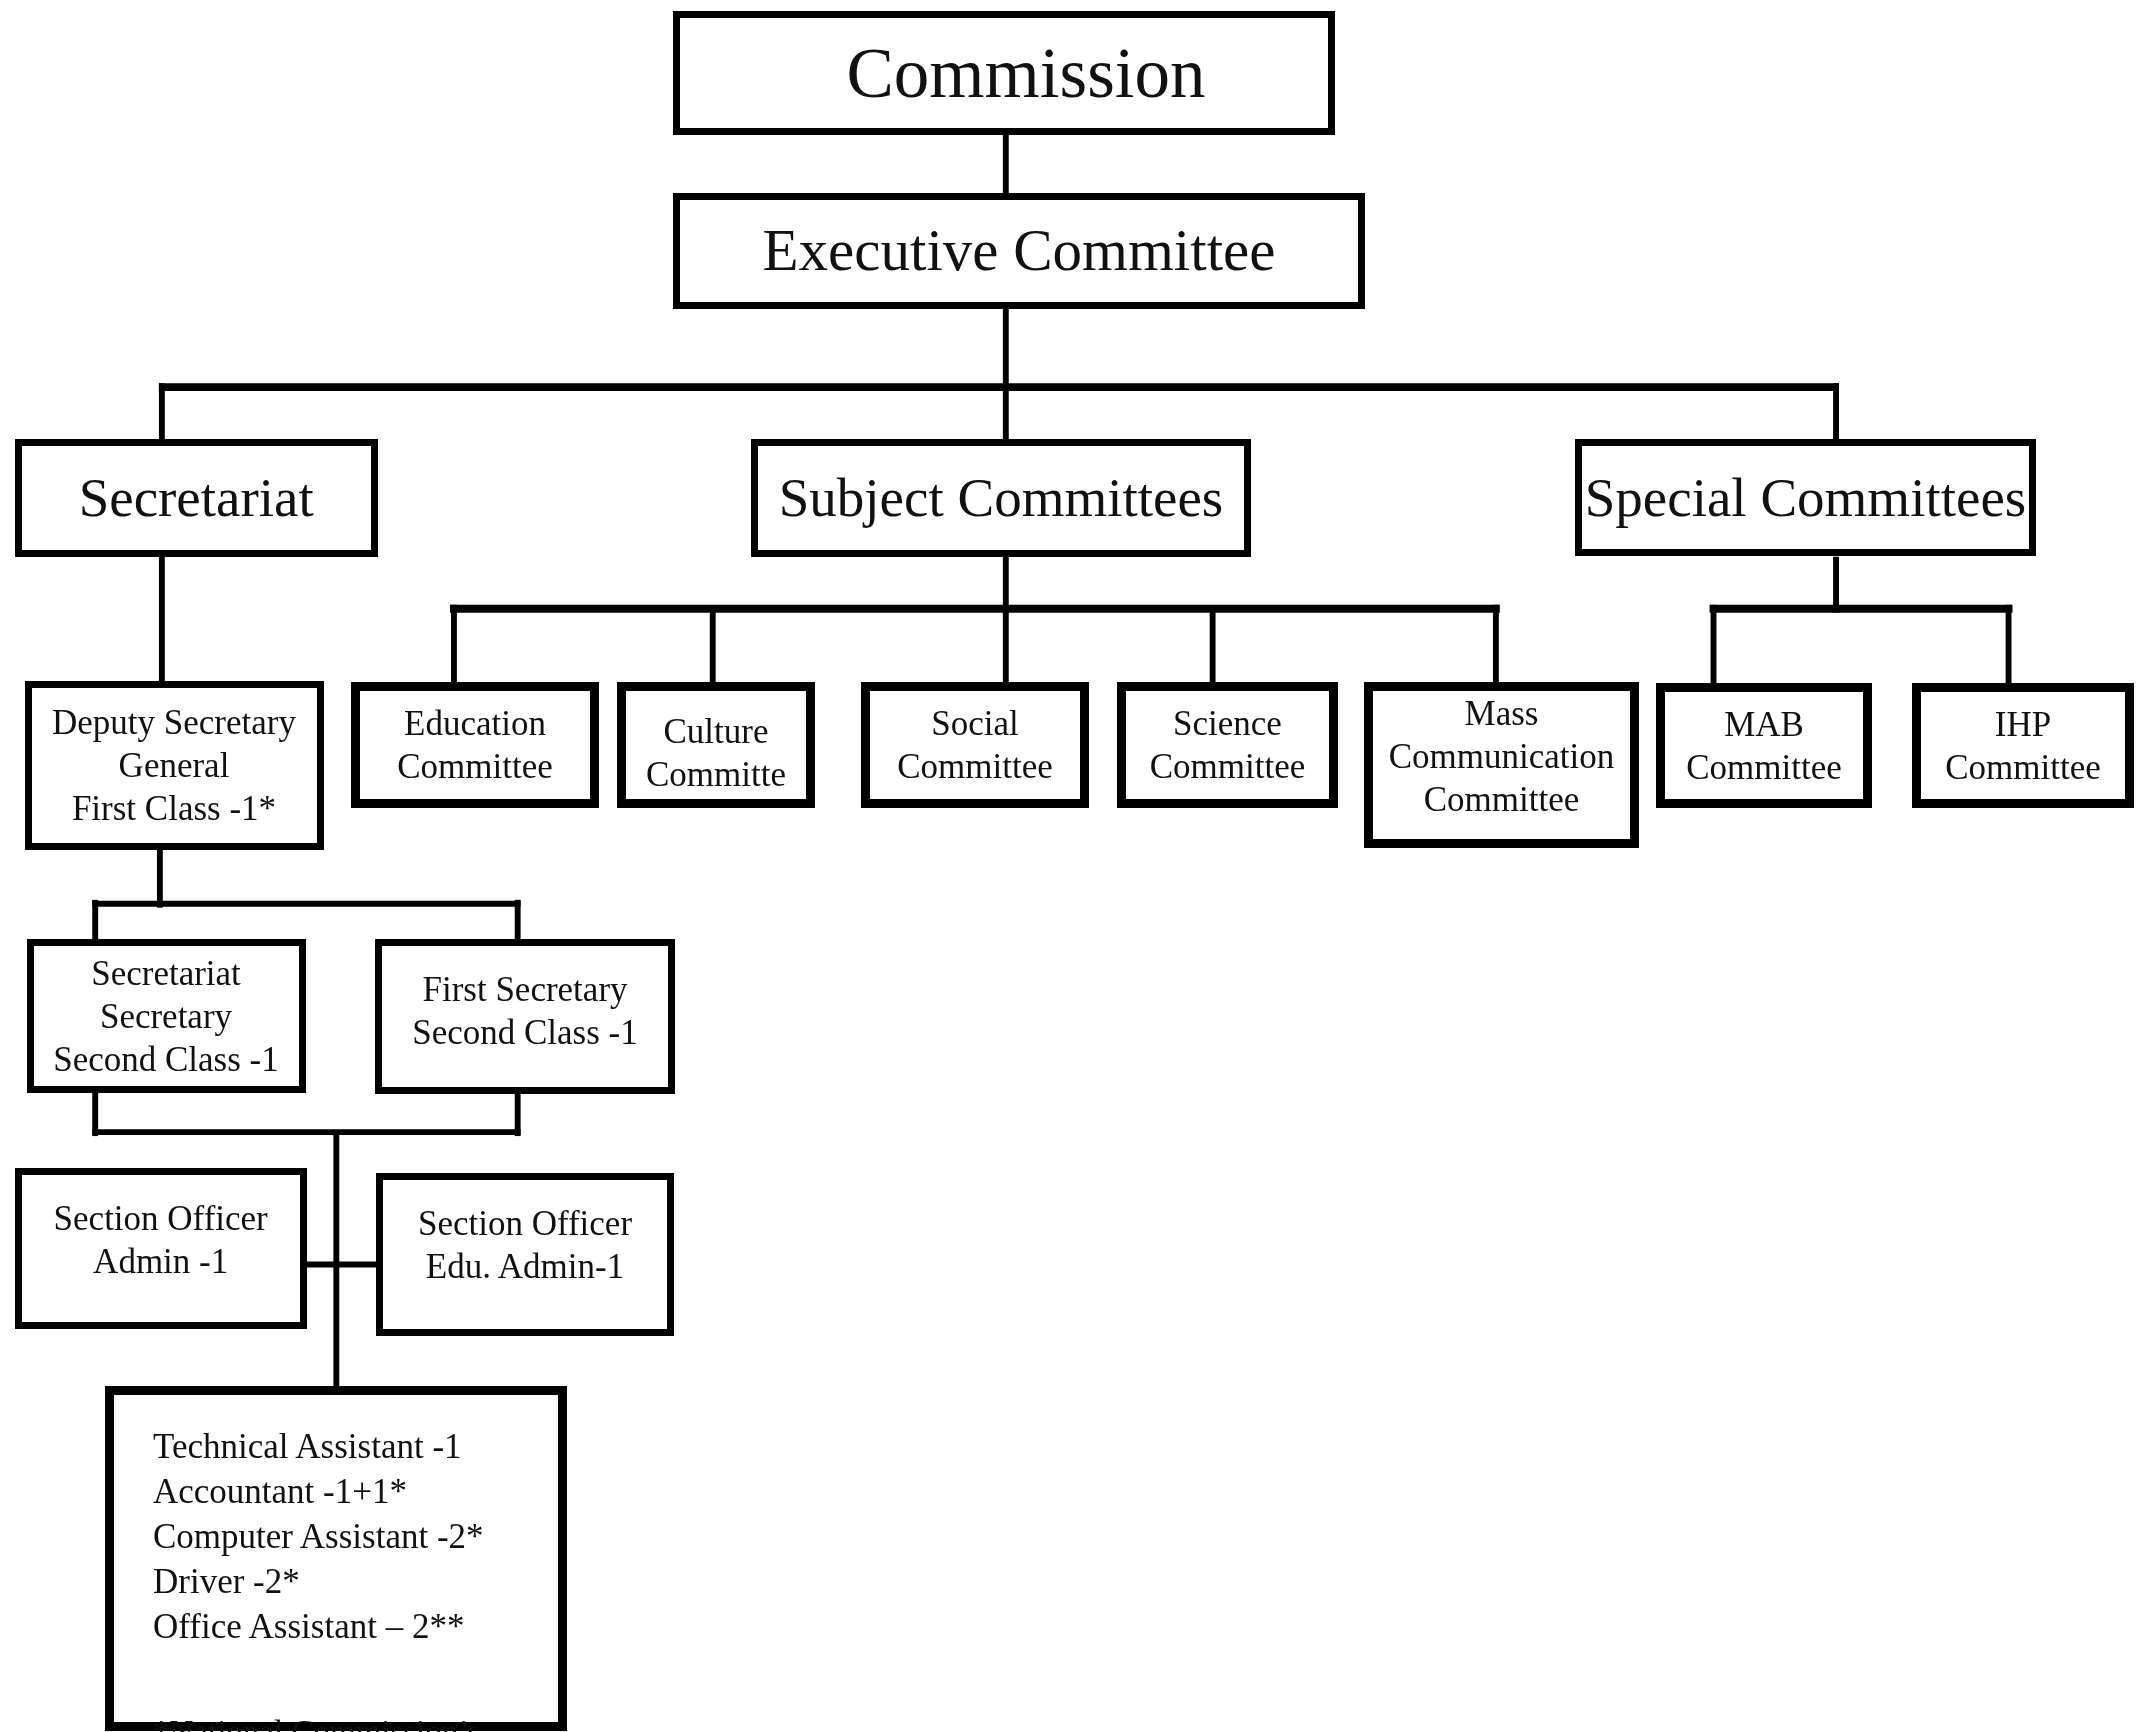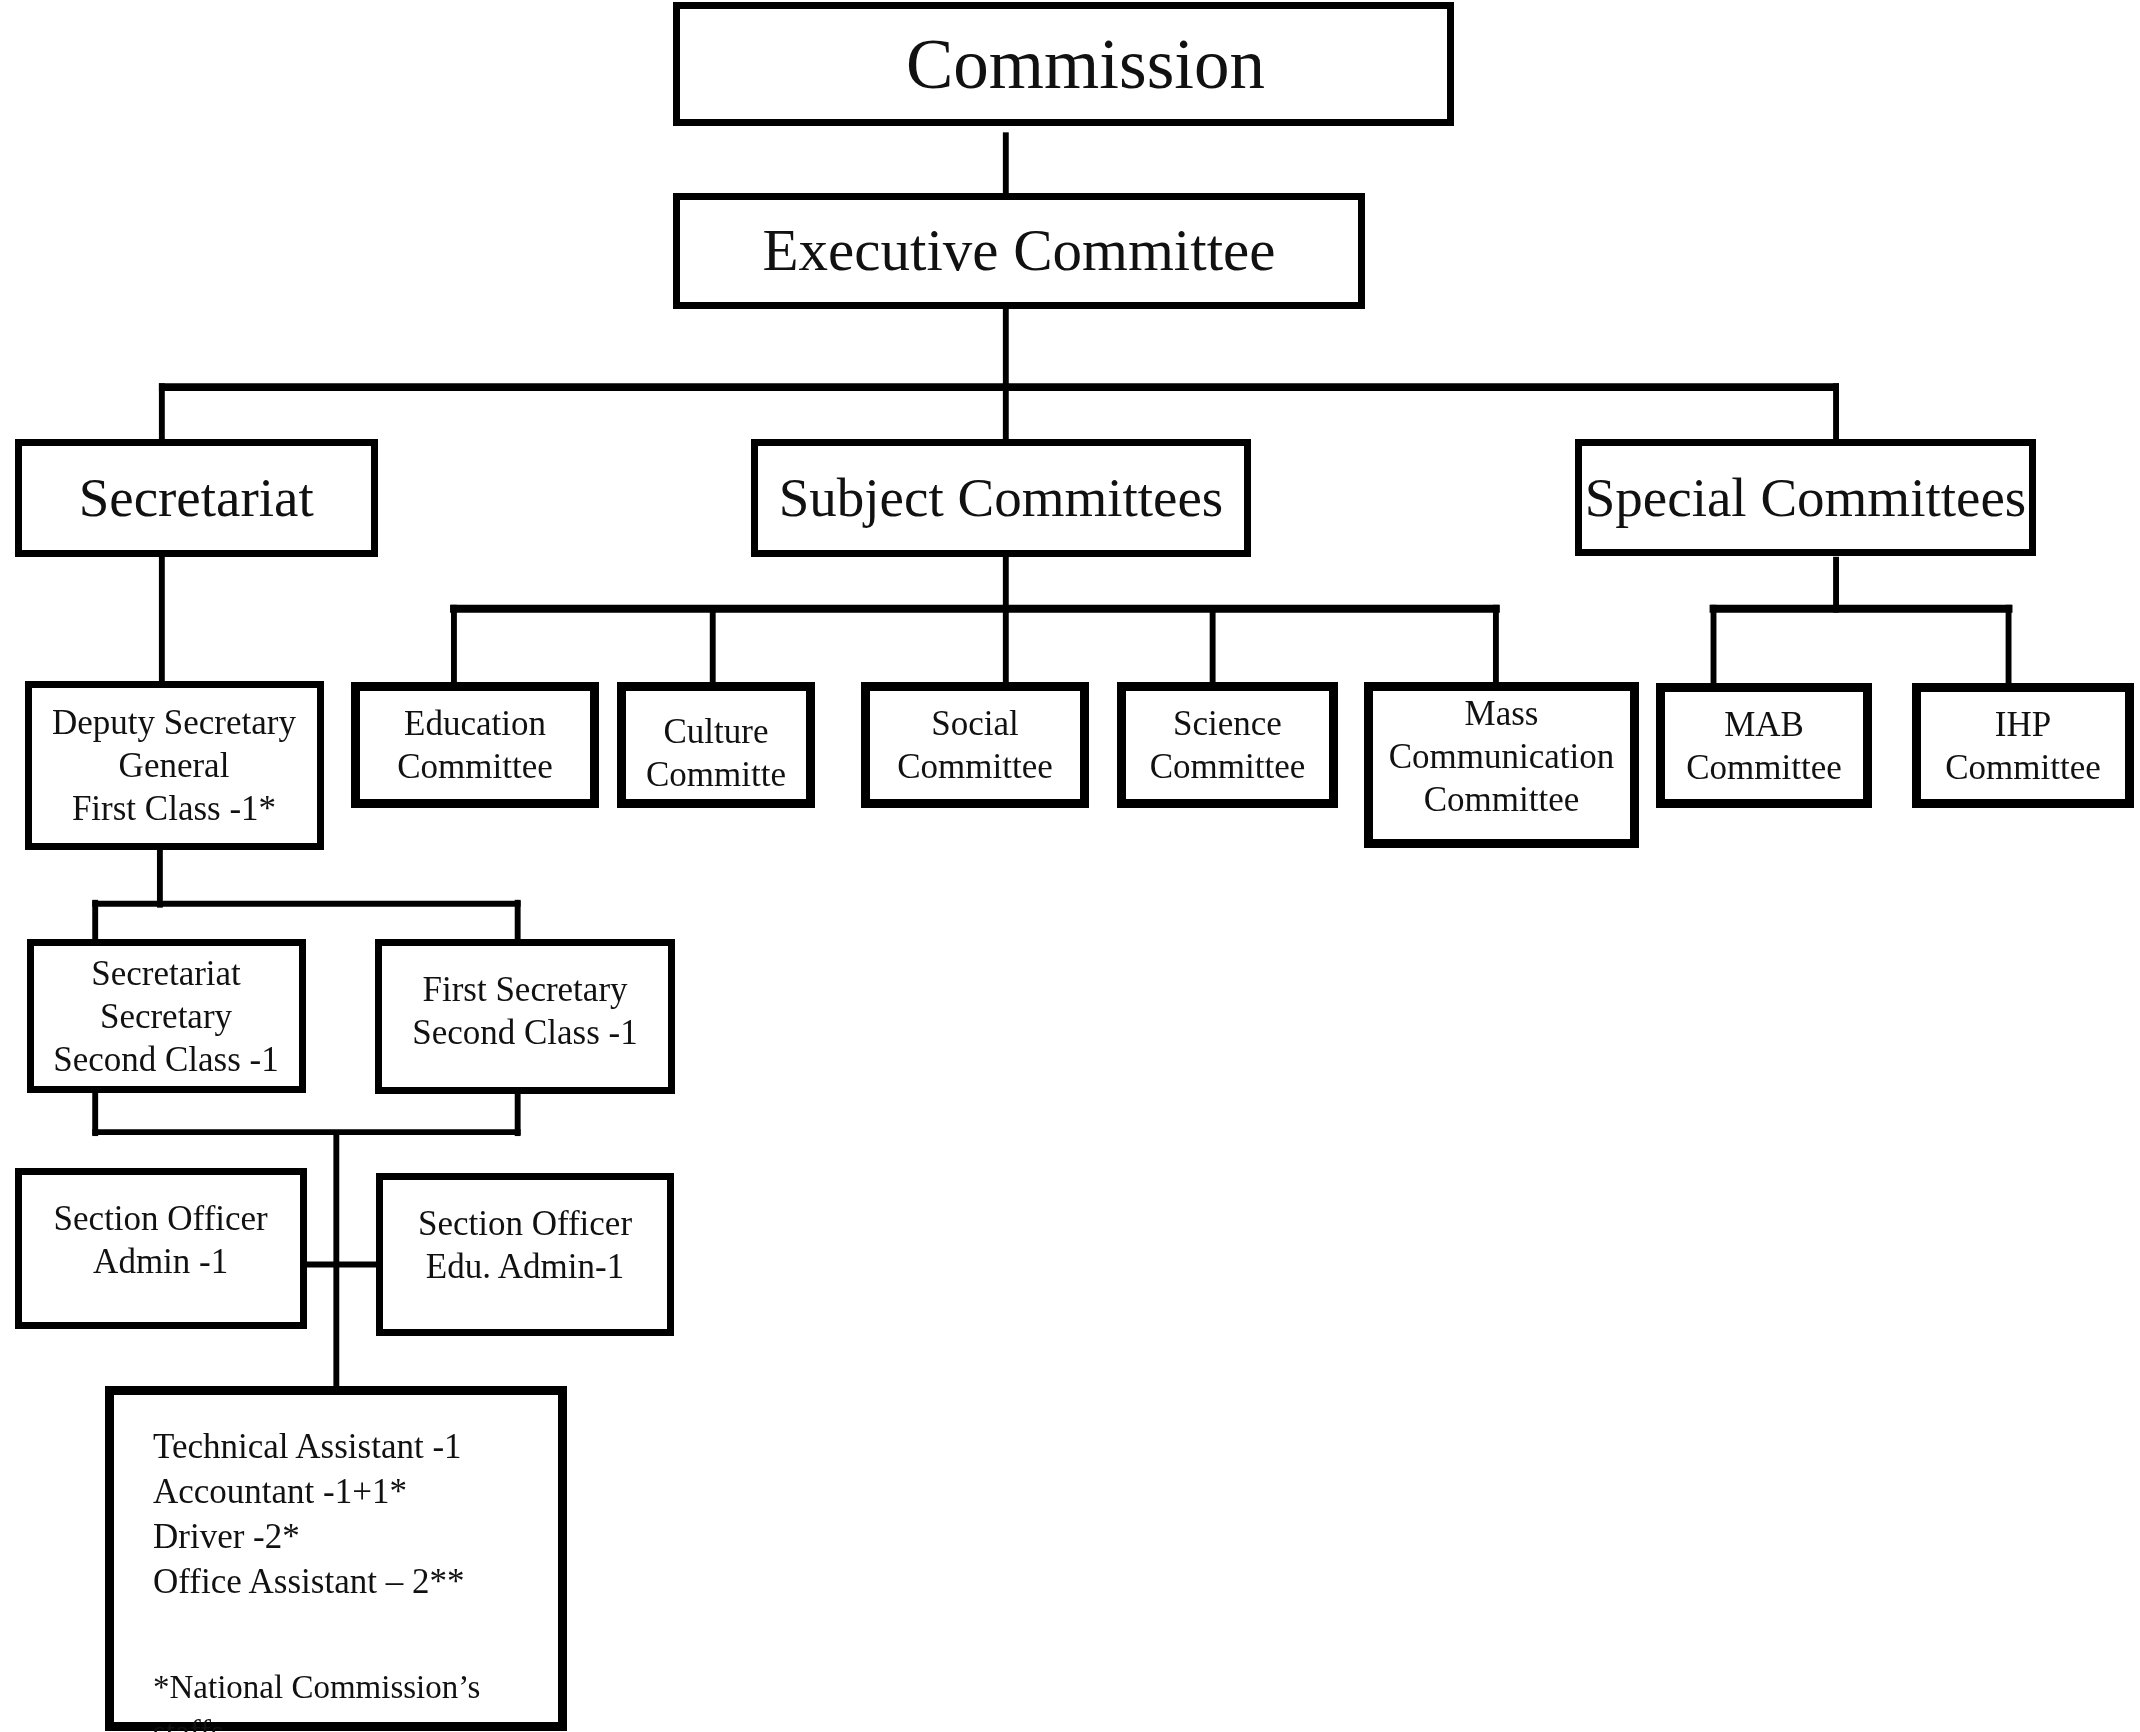--- a/index.html
+++ b/index.html
@@ -64,21 +64,21 @@
     <line x1="97" y1="918" x2="97" y2="958" stroke="#000" stroke-width="6"></line>
     <line x1="528" y1="918" x2="528" y2="958" stroke="#000" stroke-width="6"></line>
 
     <line x1="97" y1="1115" x2="97" y2="1159" stroke="#000" stroke-width="6"></line>
     <line x1="528" y1="1116" x2="528" y2="1159" stroke="#000" stroke-width="6"></line>
     <line x1="94" y1="1155" x2="531" y2="1155" stroke="#000" stroke-width="6"></line>
     <line x1="343" y1="1155" x2="343" y2="1414" stroke="#000" stroke-width="6"></line>
     <line x1="313" y1="1290" x2="384" y2="1290" stroke="#000" stroke-width="6"></line>
   </svg>
 
-  <div class="node f-xl" style="left:673px;top:2px;width:781px;height:124px;padding-left:44px;">
+  <div class="node f-xl" style="left:673px;top:11px;width:662px;height:124px;padding-left:44px;">
     <div class="ln">Commission</div>
   </div>
 
   <div class="node f-lg" style="left:673px;top:193px;width:692px;height:116px;">
     <div class="ln">Executive Committee</div>
   </div>
 
   <div class="node f-md" style="left:14.7px;top:439px;width:363px;height:118px;">
     <div class="ln">Secretariat</div>
   </div>
@@ -151,19 +151,20 @@
   </div>
 
   <div class="node f-sm v-top" style="left:376px;top:1173px;width:298px;height:163px;padding-top:21.6px;">
     <div class="ln">Section Officer</div>
     <div class="ln">Edu. Admin-1</div>
   </div>
 
   <div class="node thick f-sm staff" style="left:105px;top:1386px;width:462px;height:345px;">
     <div class="ln">Technical Assistant -1</div>
     <div class="ln">Accountant -1+1*</div>
+    <div class="ln">Computer Assistant -2*</div>
     <div class="ln">Driver -2*</div>
     <div class="ln">Office Assistant – 2**</div>
     <div class="ln footnote">*National Commission’s staffs</div>
   </div>
 
 </div>
 
 
 </body></html>

